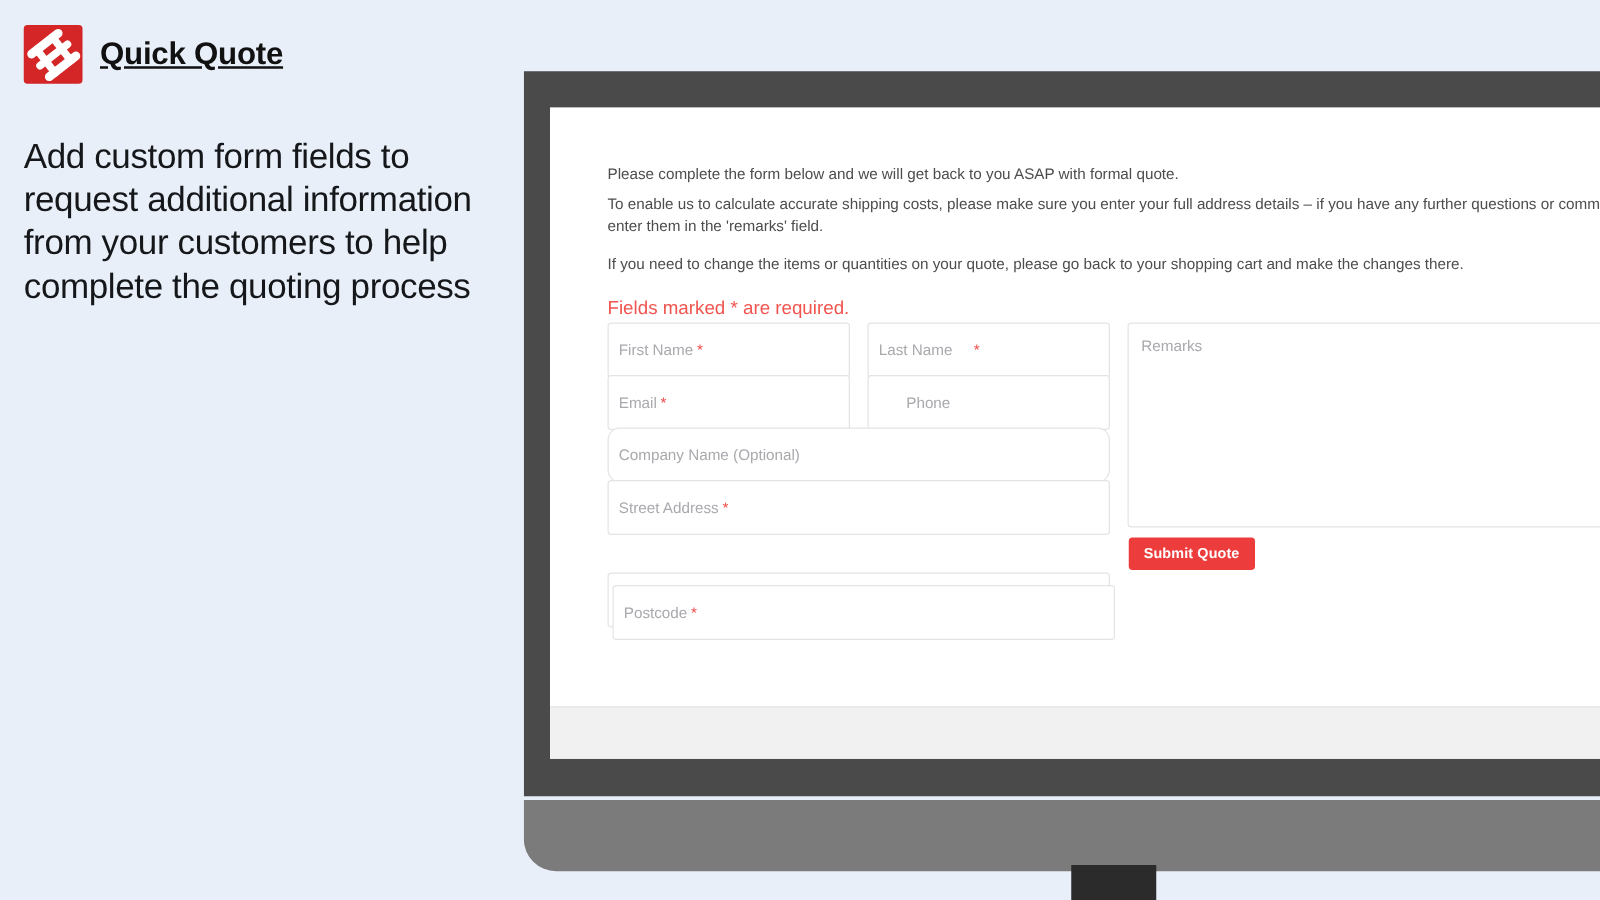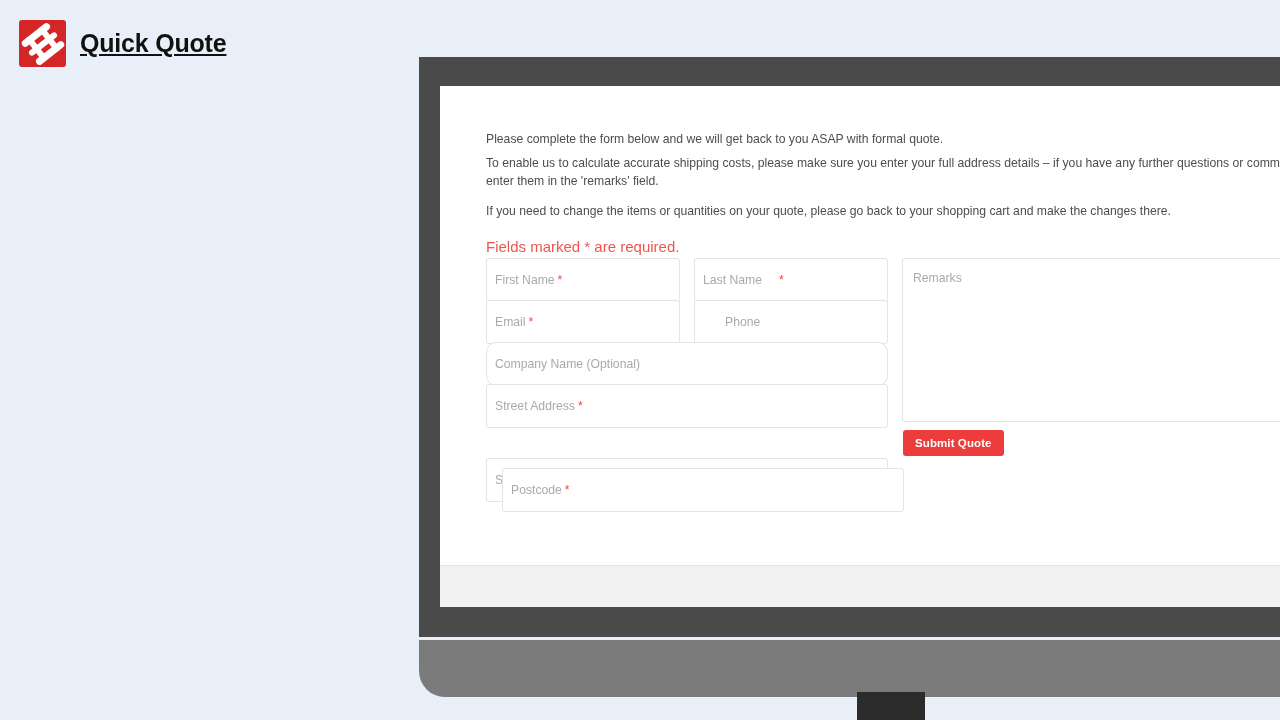--- a/index.html
+++ b/index.html
@@ -188,21 +188,21 @@
     margin-left: 3px;
     line-height: 1;
   }
   .f-first    { left: 0px;   top: 0px;   width: 194px; }
   .f-last     { left: 208px; top: 0px;   width: 194px; gap: 14px; }
   .f-email    { left: 0px;   top: 42px;  width: 194px; }
   .f-phone    { left: 208px; top: 42px;  width: 194px; padding-left: 30px; }
   .f-company  { left: 0px;   top: 84px;  width: 402px; border-radius: 10px; }
   .f-street   { left: 0px;   top: 126px; width: 402px; }
   .f-suburb   { left: 0px;   top: 168px; width: 402px; margin-top: 32px; }
-  .f-postcode { left: 16px;   top: 210px; width: 402px; }
+  .f-postcode { left: 4px;   top: 210px; width: 402px; }
 
   #remarks-field {
     position: absolute;
     left: 416px;
     top: 0px;
     width: 424px;
     height: 164px;
     background: #ffffff;
     border: 1px solid #e4e4e4;
     border-radius: 3px;
@@ -240,20 +240,21 @@
         <div class="bar b1"></div>
         <div class="bar b2"></div>
         <div class="bar b3"></div>
         <div class="bar v1"></div>
         <div class="bar v2"></div>
       </div>
     </div>
     <div id="brand-title">Quick Quote</div>
   </div>
 
+  <div id="promo-headline">Add custom form fields to request additional information from your customers to help complete the quoting process</div>
 </div>
 
 <div id="monitor-base"></div>
 <div id="monitor-stand-neck"></div>
 
 <div id="monitor">
   <div id="monitor-screen">
 
     <div id="page-body">
 

